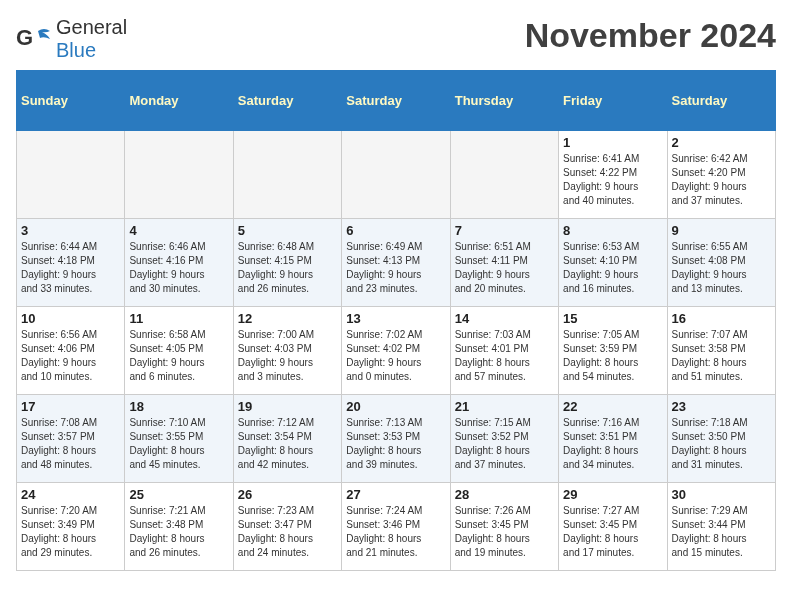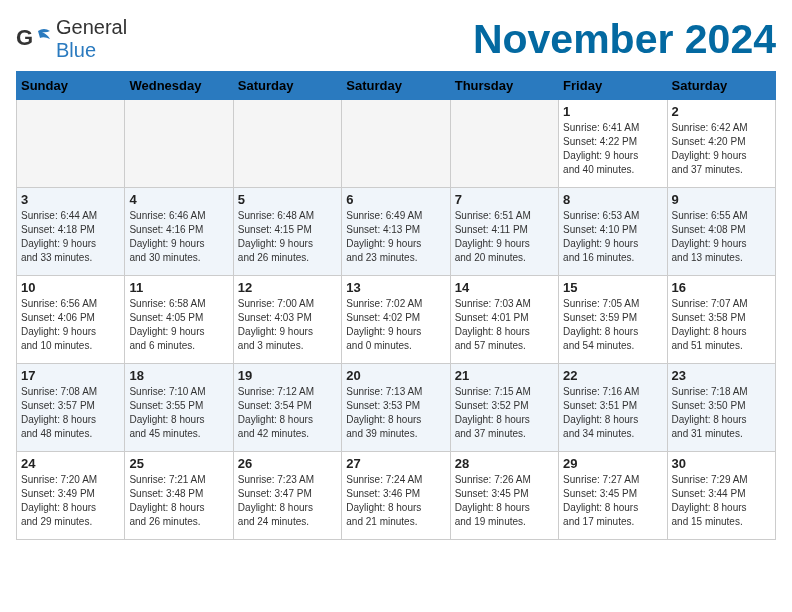--- a/index.html
+++ b/index.html
@@ -23,39 +23,39 @@
     }
     .logo-row {
       display: flex;
       align-items: center;
       gap: 4px;
     }
     .title-block {
       text-align: right;
     }
     .month-title {
-      font-size: 41px;
+      font-size: 34px;
       font-weight: bold;
-      color: #0369a1;
+      color: #404040;
     }
     .location-subtitle {
       font-size: 15px;
       color: #444;
     }
     .calendar-table {
       width: 100%;
       border-collapse: collapse;
       table-layout: fixed;
     }
     .calendar-table th {
       background-color: #2a7abf;
-      color: #000000;
+      color: #fef9c3;
       font-size: 13px;
       font-weight: bold;
-      padding: 6px 4px;
+      padding: 22px 4px;
       text-align: left;
       border: 1px solid #2a7abf;
     }
     .calendar-table td {
       border: 1px solid #ccc;
       vertical-align: top;
       padding: 4px 4px;
       font-size: 10.5px;
       color: #222;
       min-height: 80px;
@@ -101,21 +101,21 @@
   </div>
   <div class="title-block">
     <div class="month-title">November 2024</div>
   </div>
 </div>
 
 <table class="calendar-table">
   <thead>
     <tr>
       <th>Sunday</th>
-      <th>Wednesday</th>
+      <th>Monday</th>
       <th>Saturday</th>
       <th>Saturday</th>
       <th>Thursday</th>
       <th>Friday</th>
       <th>Saturday</th>
     </tr>
   </thead>
   <tbody id="calendar-body">
   <tr>
         <td class="empty"></td>

